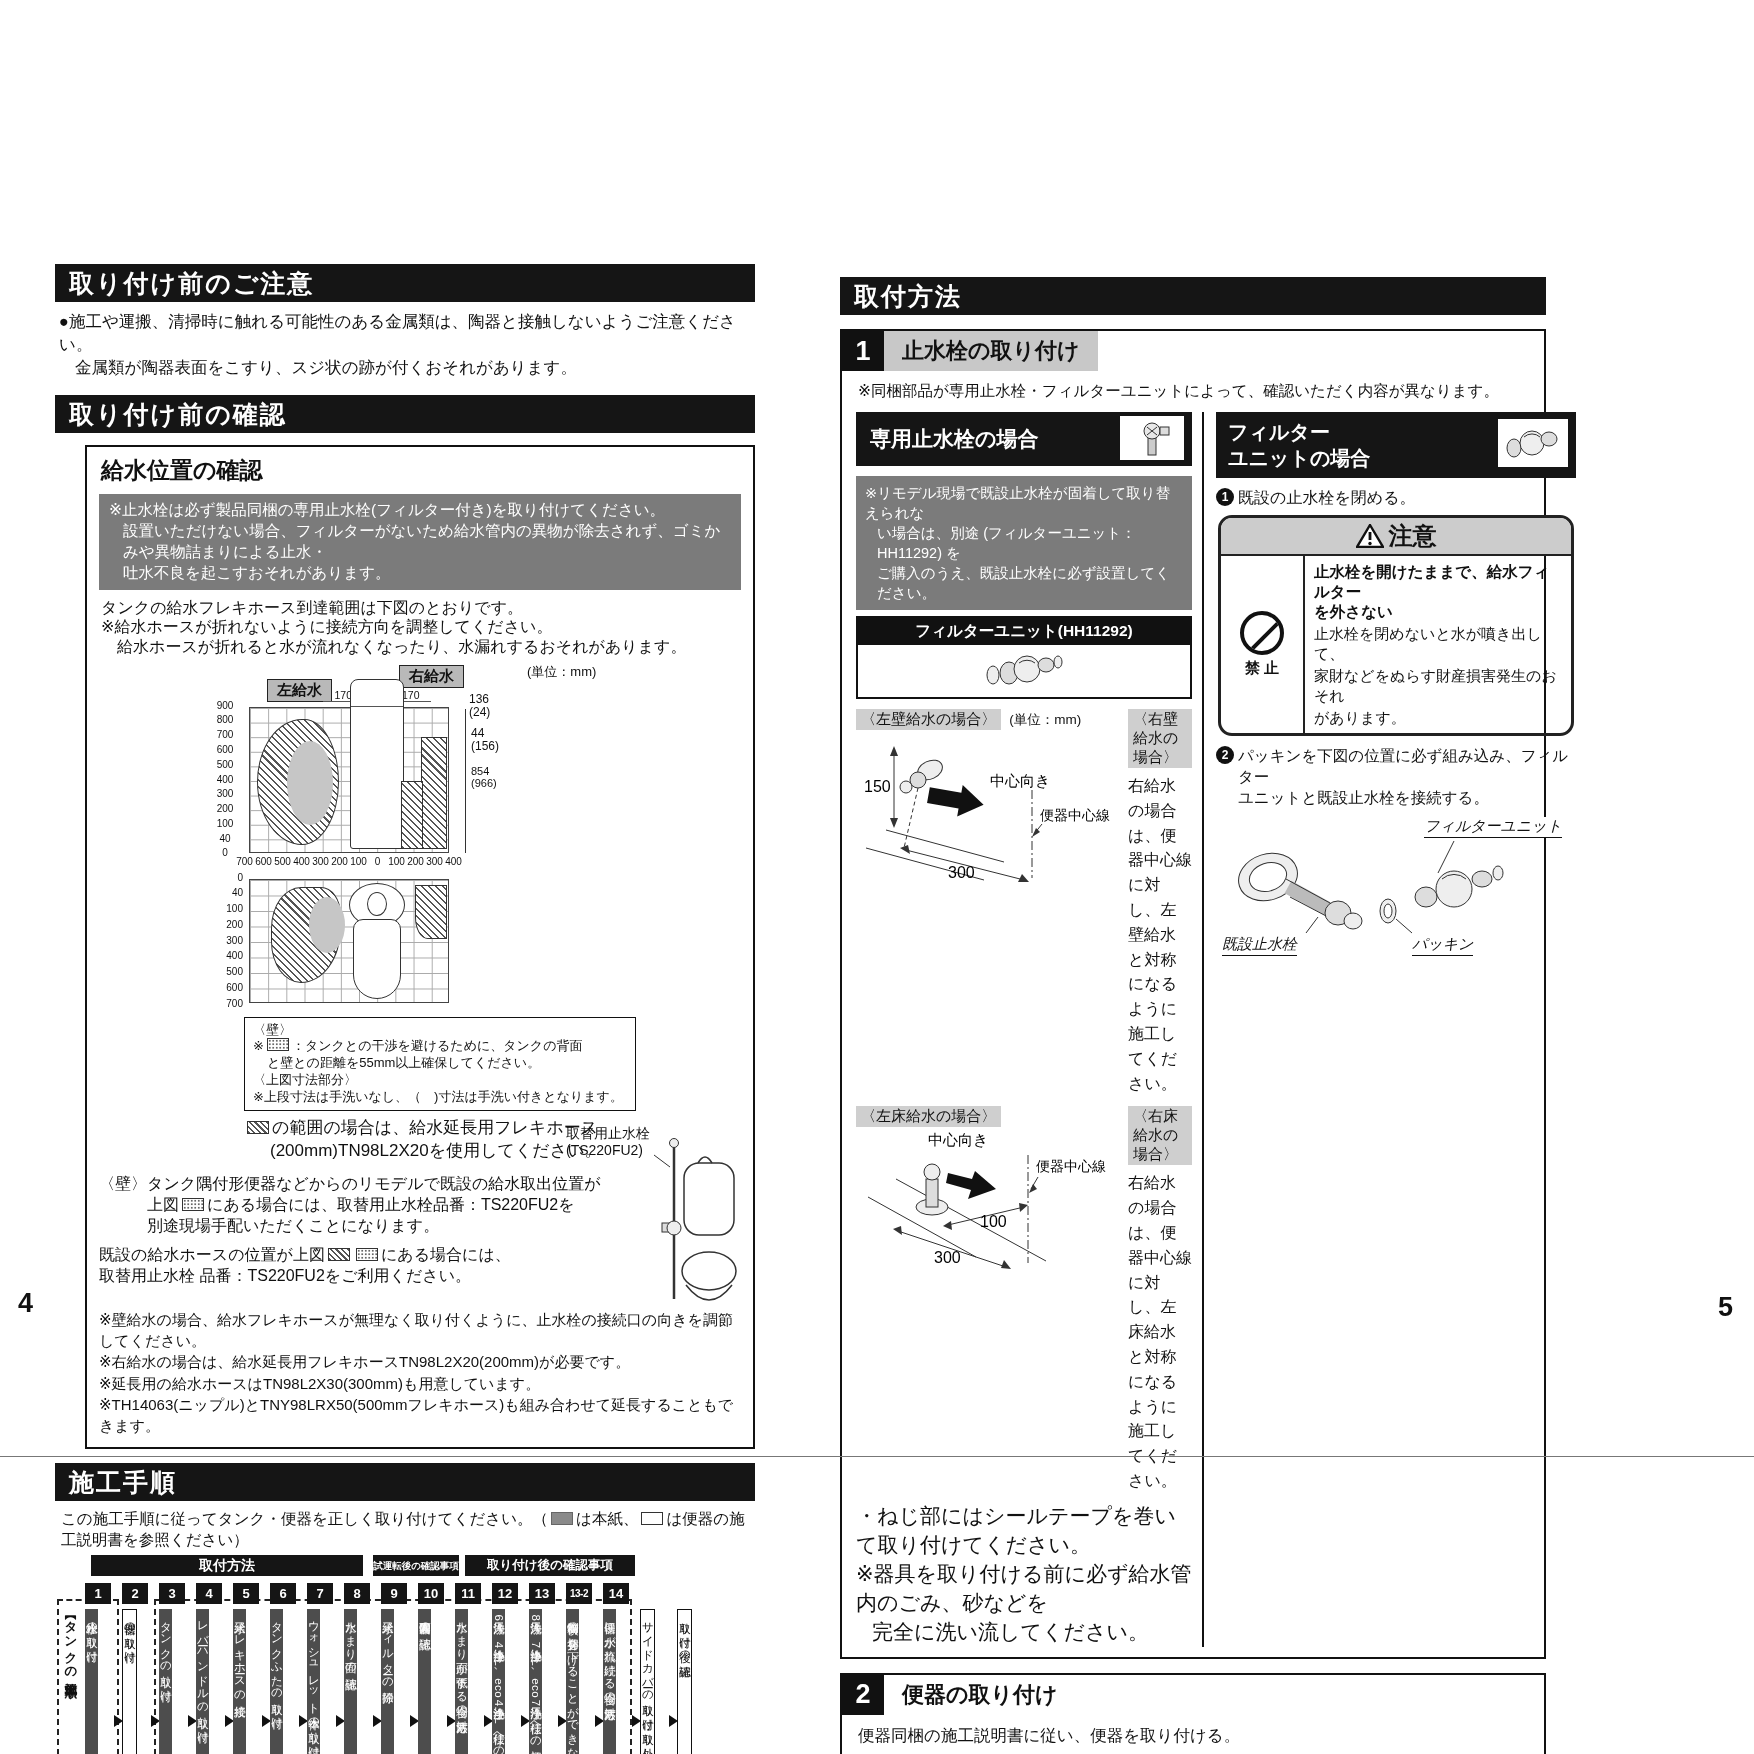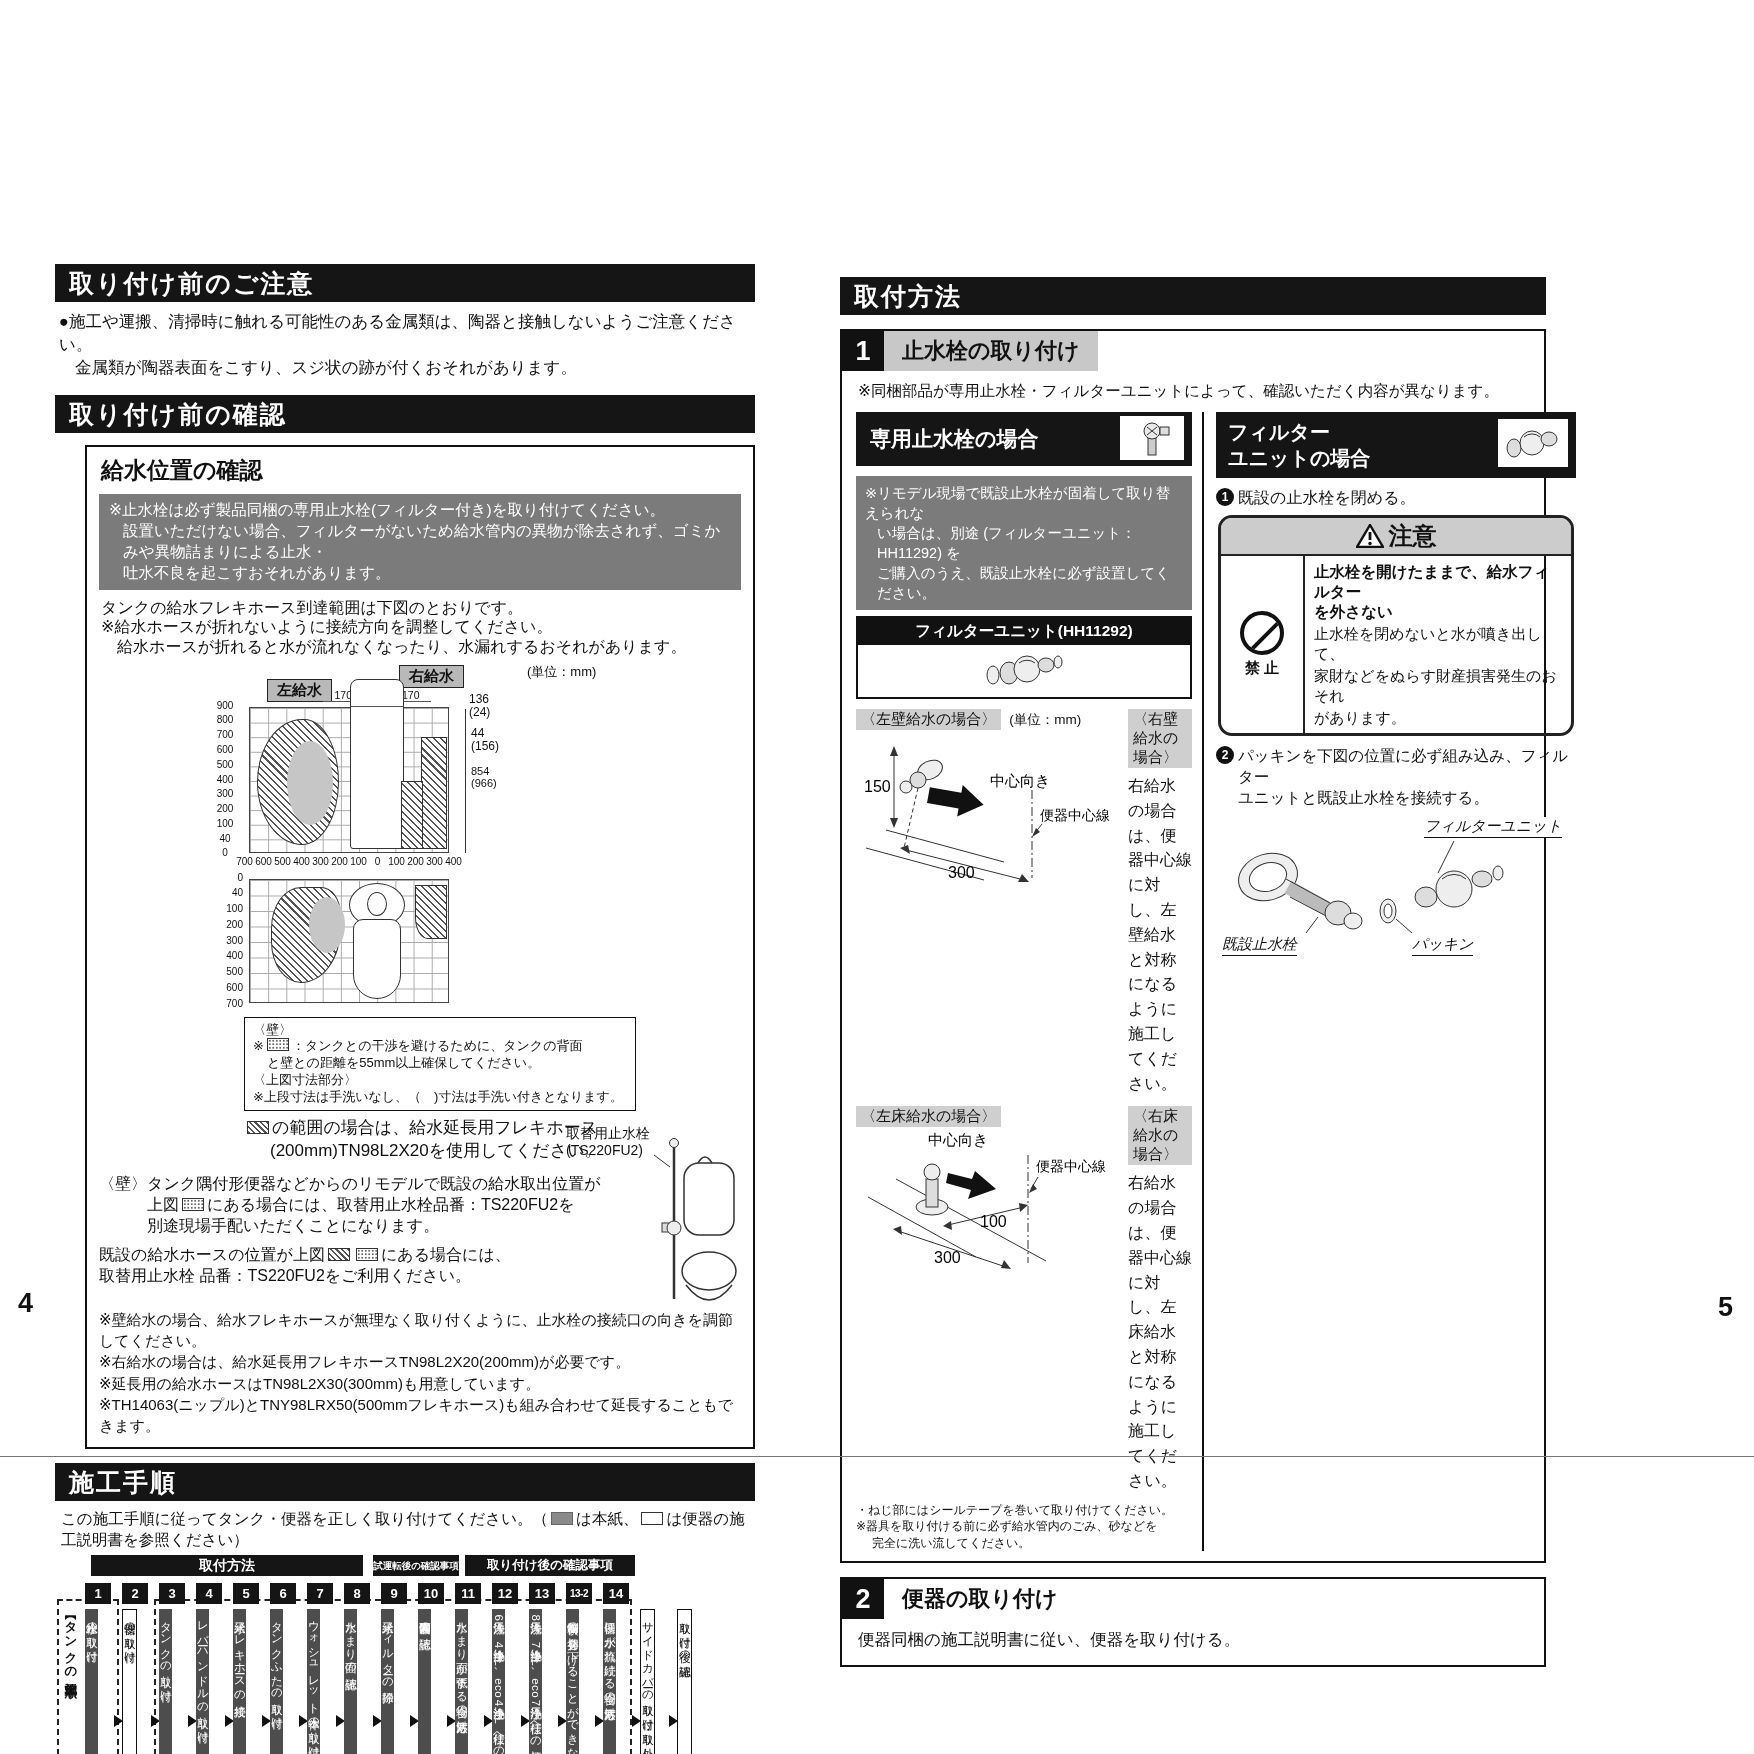--- a/index.html
+++ b/index.html
@@ -106,21 +106,21 @@
   .gray-note2 .ind { padding-left:12px; }
   .fpanel { width:336px; margin:6px auto 0; border:2px solid #111; }
   .fpanel-label { background:#111; color:#fff; text-align:center; font-size:15.5px; font-weight:bold; padding:3px 0; }
   .fpanel-img { height:52px; display:flex; align-items:center; justify-content:center; }
   .case-row { display:flex; margin-top:10px; }
   .case-d { width:268px; }
   .case-t { flex:1; padding-left:4px; }
   .case-label { display:inline-block; background:#cfcfcf; font-size:15px; padding:1px 5px; }
   .unit-sm { font-size:13.5px; margin-left:8px; }
   .case-t p { font-size:16px; line-height:1.55; margin-top:6px; }
-  .bullets { margin-top:8px; font-size:12px; line-height:1.38; }
+  .bullets { margin-top:8px; font-size:21px; line-height:1.38; }
   .bullets .ind { padding-left:16px; }
   .step-line { font-size:16px; margin:10px 0 6px; display:flex; align-items:flex-start; }
   .caution { border:3px solid #222; border-radius:14px; margin:4px 2px 10px; overflow:hidden; }
   .ca-head { background:#ccc; text-align:center; font-size:24px; font-weight:bold; padding:2px 0; border-bottom:2px solid #222; display:flex; justify-content:center; align-items:center; gap:5px; }
   .ca-body { display:flex; }
   .ca-left { width:84px; border-right:2px solid #222; display:flex; flex-direction:column; align-items:center; justify-content:center; padding:8px 0; }
   .noicon { width:44px; height:44px; border:4px solid #111; border-radius:50%; position:relative; overflow:hidden; }
   .noicon::after { content:""; position:absolute; left:17px; top:-4px; width:4px; height:54px; background:#111; transform:rotate(45deg); }
   .no-label { font-weight:bold; font-size:15px; margin-top:4px; }
   .ca-right { flex:1; padding:6px 9px; font-size:15px; }

